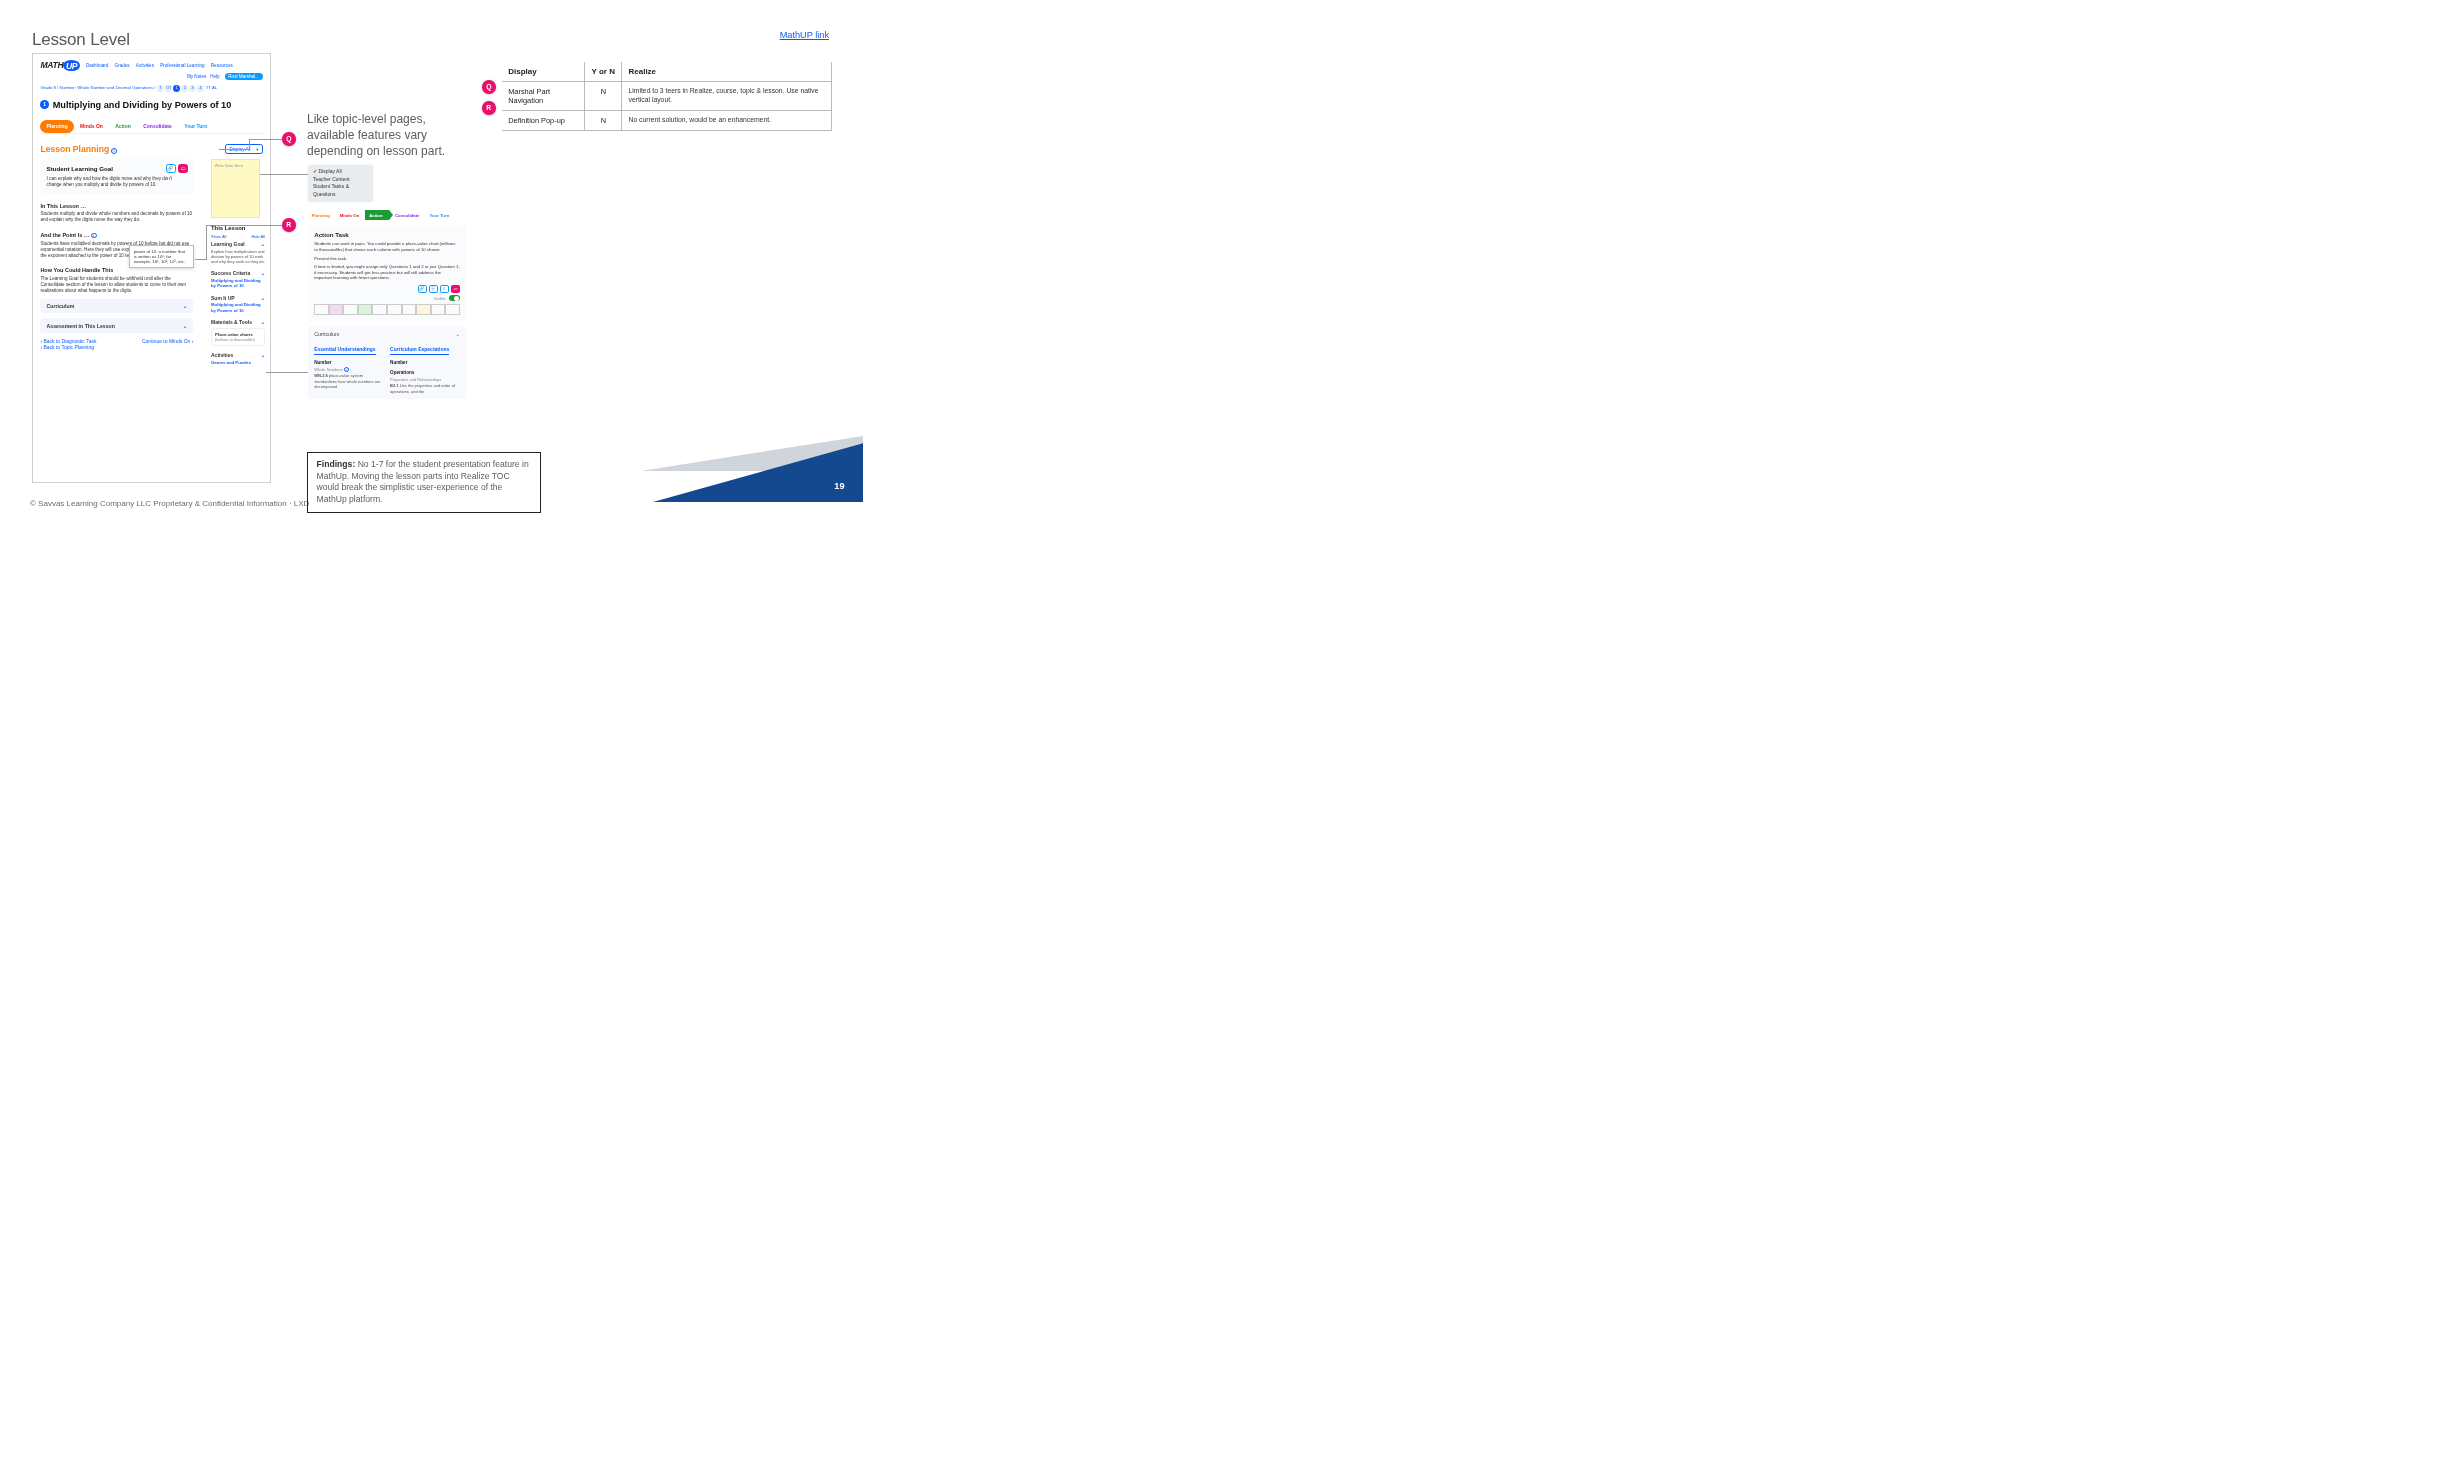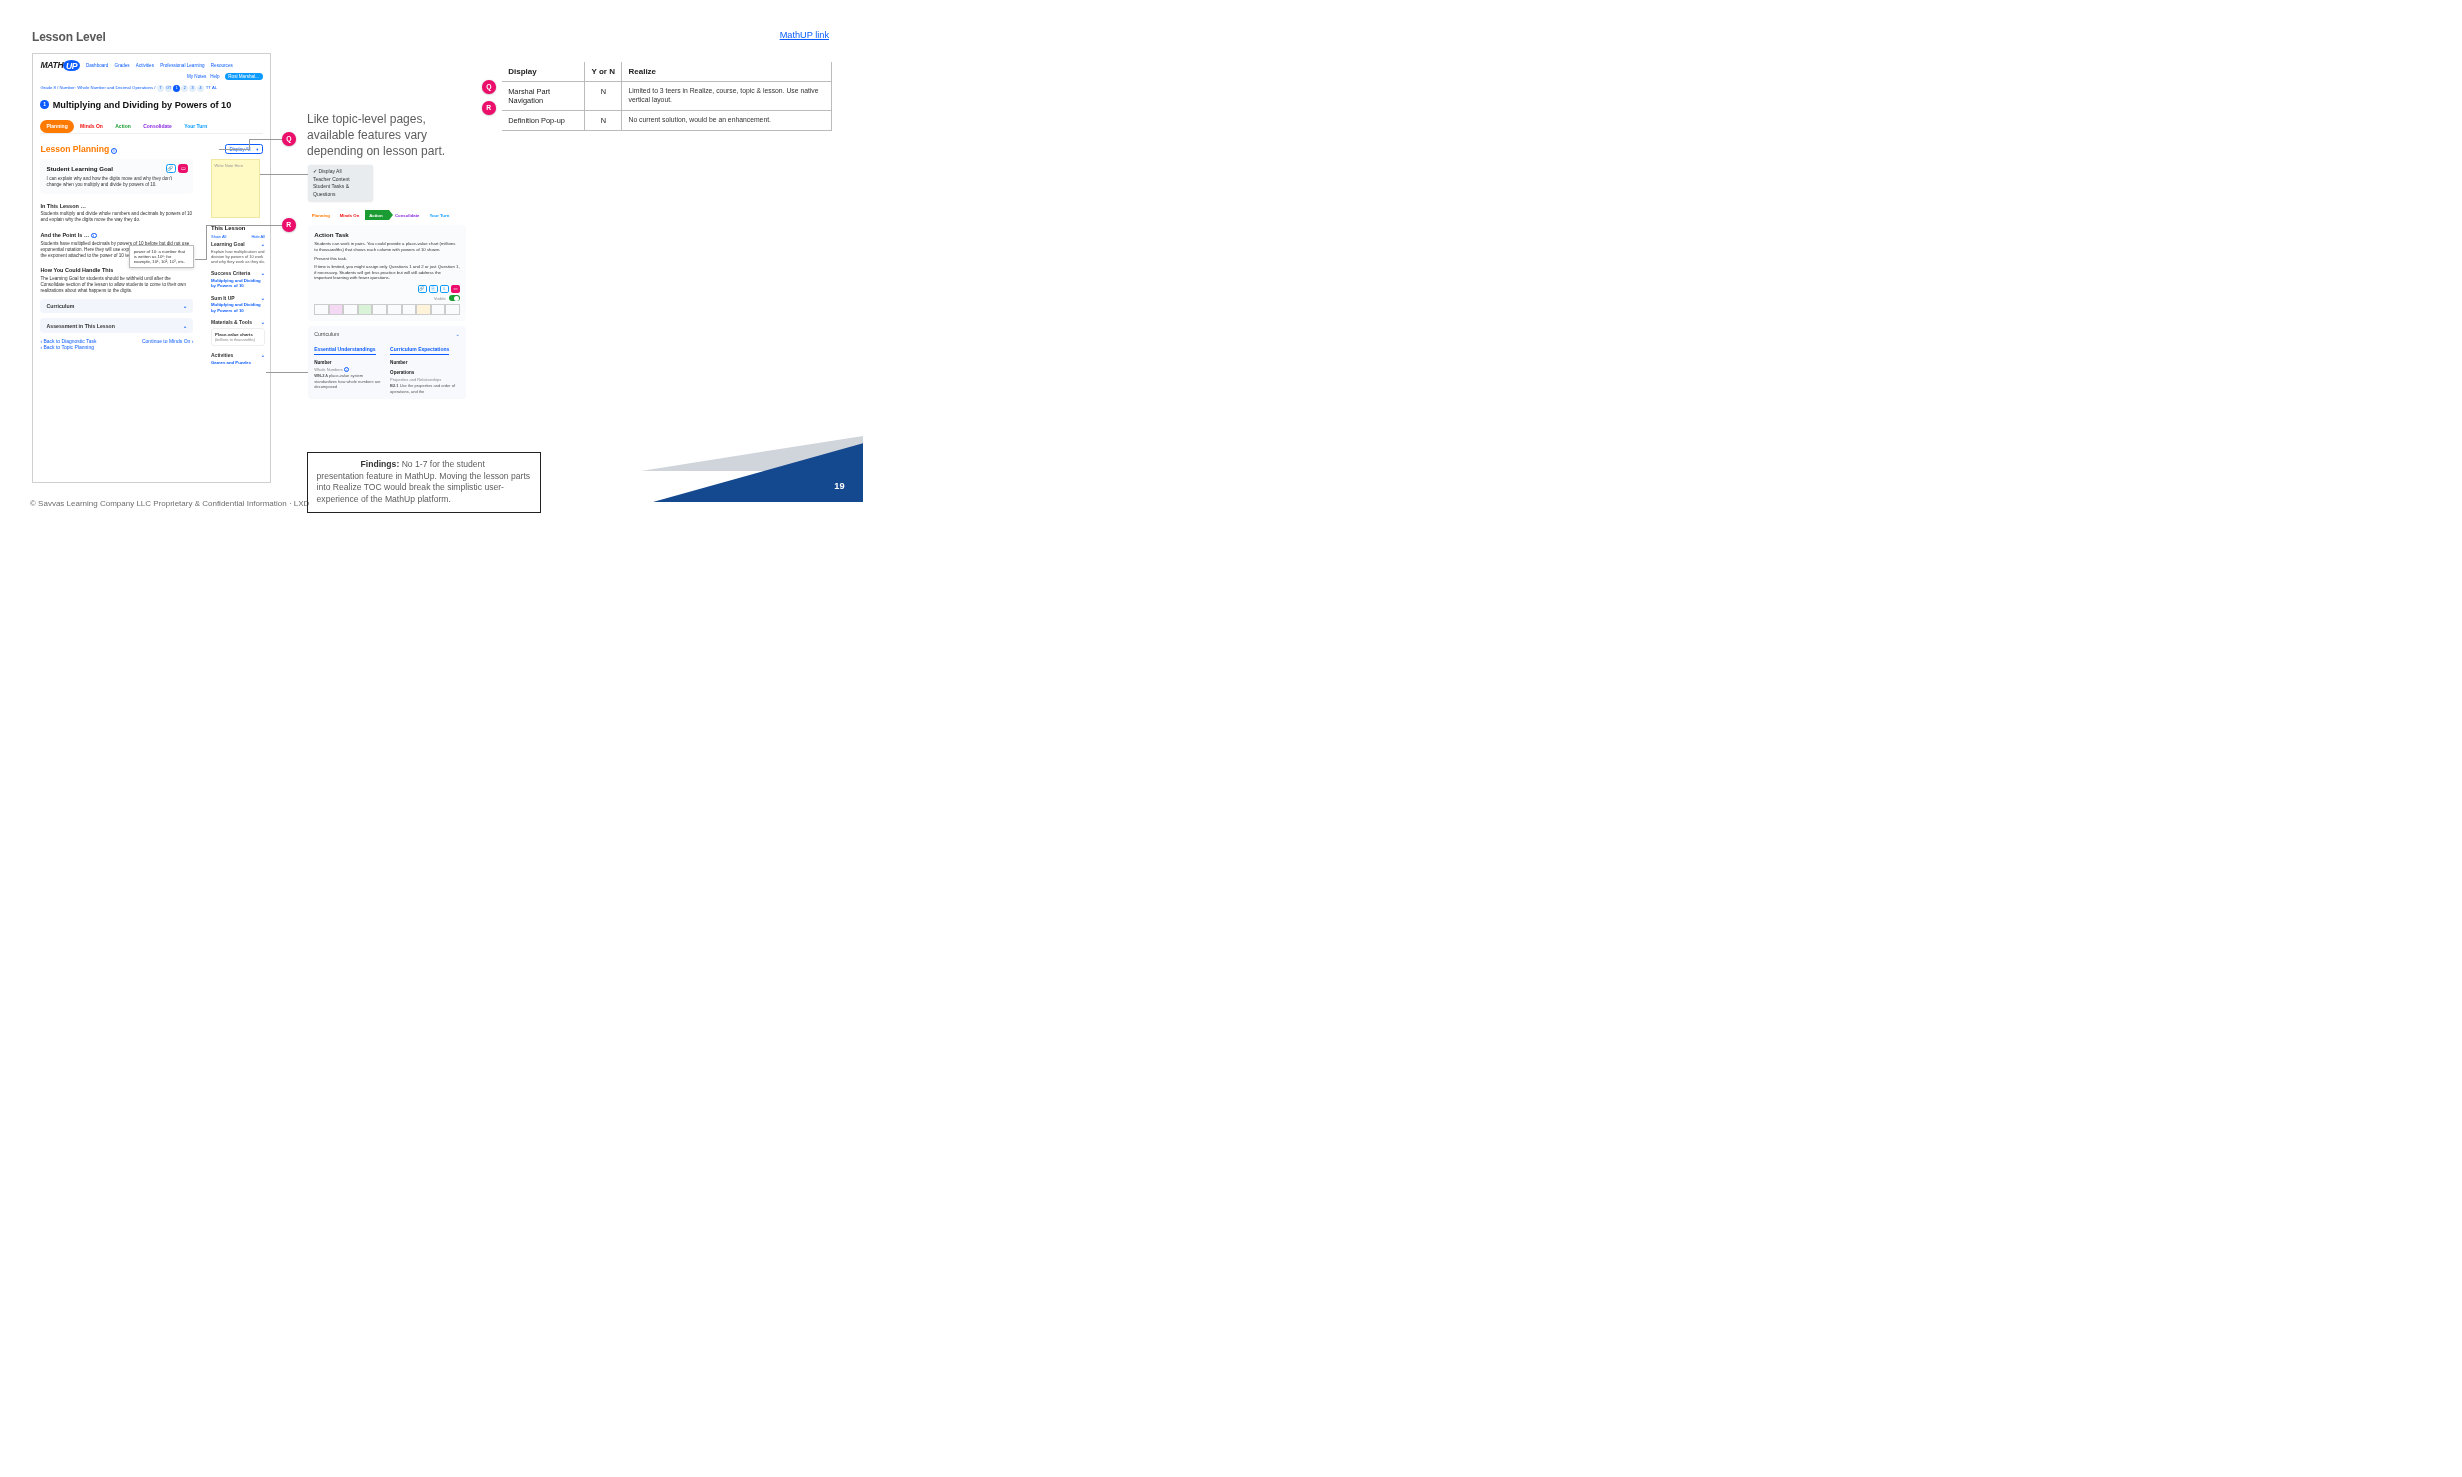--- a/index.html
+++ b/index.html
@@ -8,21 +8,21 @@
     font-family: "Segoe UI", Arial, sans-serif;
     background: #fff;
     color: #222;
     position: relative;
     width: 863px;
     height: 518px;
     overflow: hidden;
   }
   .page-title {
     position: absolute; left: 32px; top: 30px;
-    font-size: 12px; font-weight: 700; color: #595959;
+    font-size: 17px; font-weight: 400; color: #595959;
     letter-spacing: -0.2px;
     text-align: center;
   }
   .link-top {
     position: absolute; right: 34px; top: 30px;
     color: #0b5cff; text-decoration: underline; font-size: 9.2px;
   }
   .copyright {
     position: absolute; left: 30px; bottom: 10px;
     font-size: 8px; color: #6d6d6d;
@@ -160,21 +160,21 @@
   .curr-col .sub{font-size:4.6px; font-weight:700; margin-top:5px;}
   .curr-col .lbl{font-size:4px; color:#888; margin-top:1.8px;}
   .curr-col .txt{font-size:4px; color:#555; margin-top:1.8px; line-height:1.3;}
 
   
   .findings {
     position:absolute; left:307px; top:452px; width:234px;
     border:0.6px solid #222; padding:6.2px 8.6px;
     font-size:8.6px; color:#5d5d5d; line-height:1.35;
   }
-  .findings b{ color:#333; font-weight:800;margin-left:44px;}
+  .findings b{ color:#333; font-weight:800;}
 
   
   .feat-badge-q { position:absolute; left:482px; top:80px;}
   .feat-badge-r { position:absolute; left:482px; top:101px;}
   .feat-table {
     position:absolute; left:502px; top:62px; width:330px;
     border-collapse:collapse; font-size:7.4px;
   }
   .feat-table th, .feat-table td {
     border:0.6px solid #bbb; padding:5px 6.2px; text-align:left; vertical-align:top;

